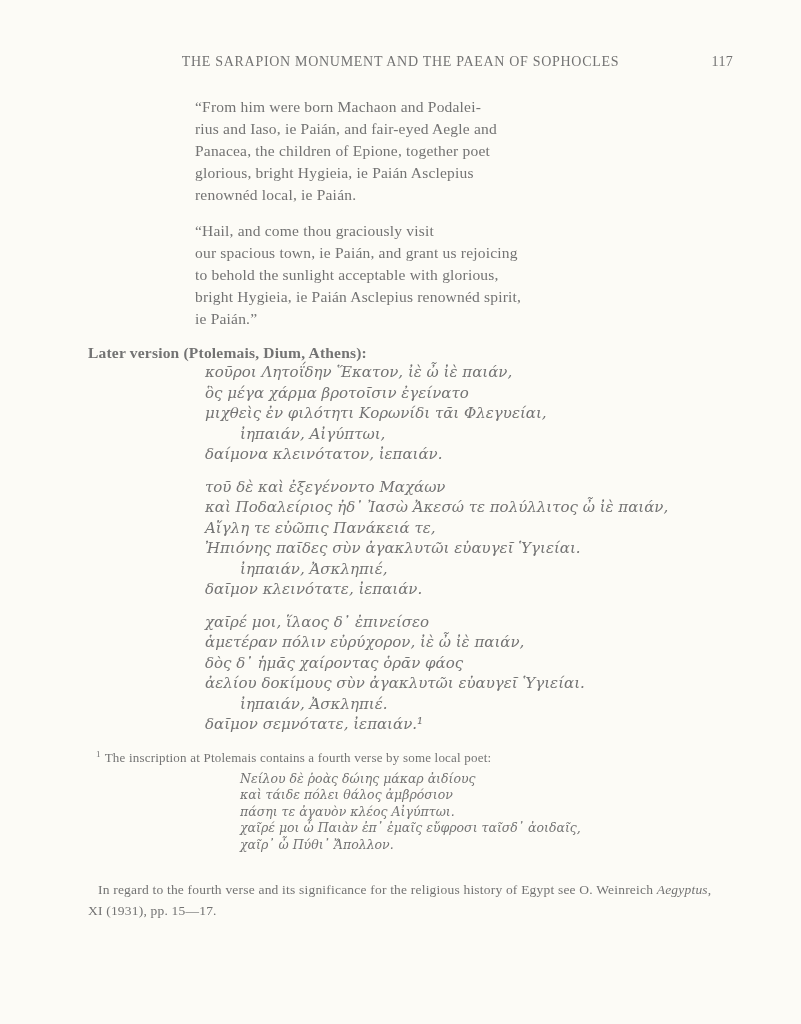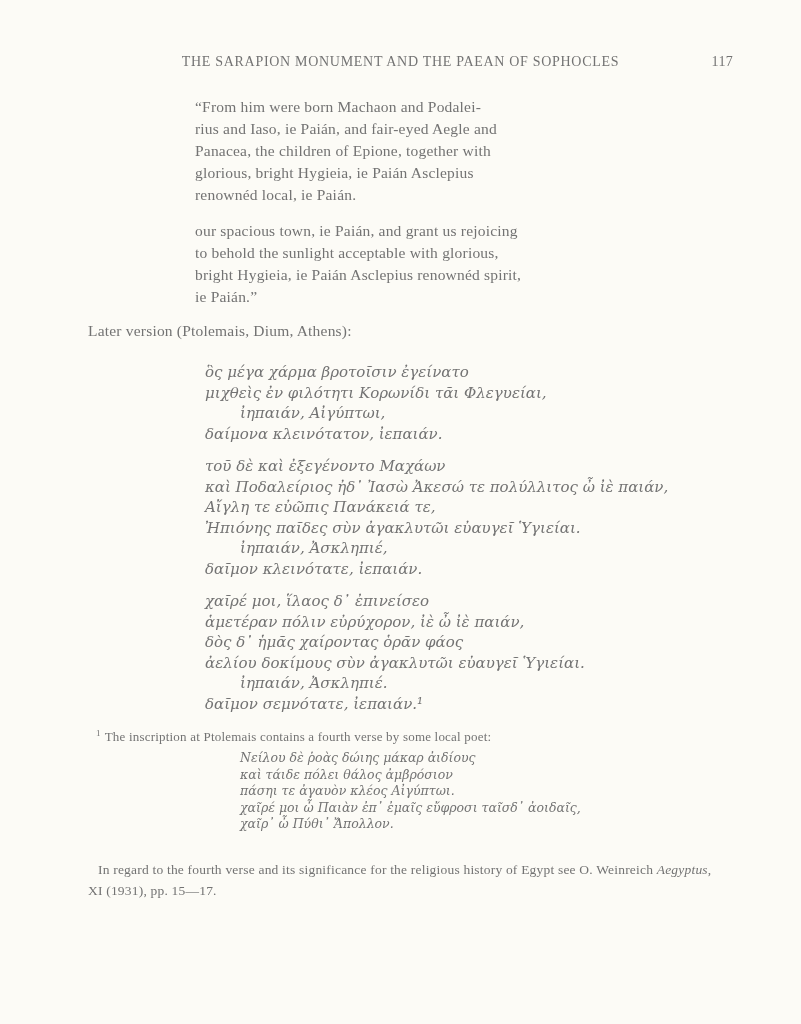--- a/index.html
+++ b/index.html
@@ -40,23 +40,23 @@
   .translation {
     margin-left: 107px;
     font-size: 15.5px;
     line-height: 22px;
     letter-spacing: 0.2px;
   }
   .translation .stanza { margin-bottom: 14px; }
 
   .later-version {
     margin-top: 8px;
-    margin-bottom: 22px;
     font-size: 15.5px;
     letter-spacing: 0.2px;
+    font-weight: bold;
   }
 
   
   .greek {
     font-family: "DejaVu Serif", "Liberation Serif", serif;
     font-style: italic;
   }
   .greek-poem {
     margin-left: 117px;
     font-size: 15px;
@@ -97,36 +97,38 @@
 
   <div class="page-header">
     <span class="running-head">THE SARAPION MONUMENT AND THE PAEAN OF SOPHOCLES</span>
     <span class="page-number">117</span>
   </div>
 
   <section class="translation">
     <div class="stanza">
       <div class="line">“From him were born Machaon and Podalei-</div>
       <div class="line">rius and Iaso, ie Paián, and fair-eyed Aegle and</div>
-      <div class="line">Panacea, the children of Epione, together with</div>
+      <div class="line">Panacea, the children of Epione, together poet</div>
       <div class="line">glorious, bright Hygieia, ie Paián Asclepius</div>
       <div class="line">renownéd local, ie Paián.</div>
     </div>
     <div class="stanza">
+      <div class="line">“Hail, and come thou graciously visit</div>
       <div class="line">our spacious town, ie Paián, and grant us rejoicing</div>
       <div class="line">to behold the sunlight acceptable with glorious,</div>
       <div class="line">bright Hygieia, ie Paián Asclepius renownéd spirit,</div>
       <div class="line">ie Paián.”</div>
     </div>
   </section>
 
   <p class="later-version">Later version (Ptolemais, Dium, Athens):</p>
 
   <section class="greek-poem greek">
     <div class="stanza">
+      <div class="line">κοῦροι Λητοΐδην Ἕκατον, ἰὲ ὦ ἰὲ παιάν,</div>
       <div class="line">ὃς μέγα χάρμα βροτοῖσιν ἐγείνατο</div>
       <div class="line">μιχθεὶς ἐν φιλότητι Κορωνίδι τᾶι Φλεγυείαι,</div>
       <div class="line indent">ἰηπαιάν, Αἰγύπτωι,</div>
       <div class="line">δαίμονα κλεινότατον, ἰεπαιάν.</div>
     </div>
     <div class="stanza">
       <div class="line">τοῦ δὲ καὶ ἐξεγένοντο Μαχάων</div>
       <div class="line">καὶ Ποδαλείριος ἠδ᾽ Ἰασὼ Ἀκεσώ τε πολύλλιτος ὦ ἰὲ παιάν,</div>
       <div class="line">Αἴγλη τε εὐῶπις Πανάκειά τε,</div>
       <div class="line">Ἠπιόνης παῖδες σὺν ἀγακλυτῶι εὐαυγεῖ Ὑγιείαι.</div>

